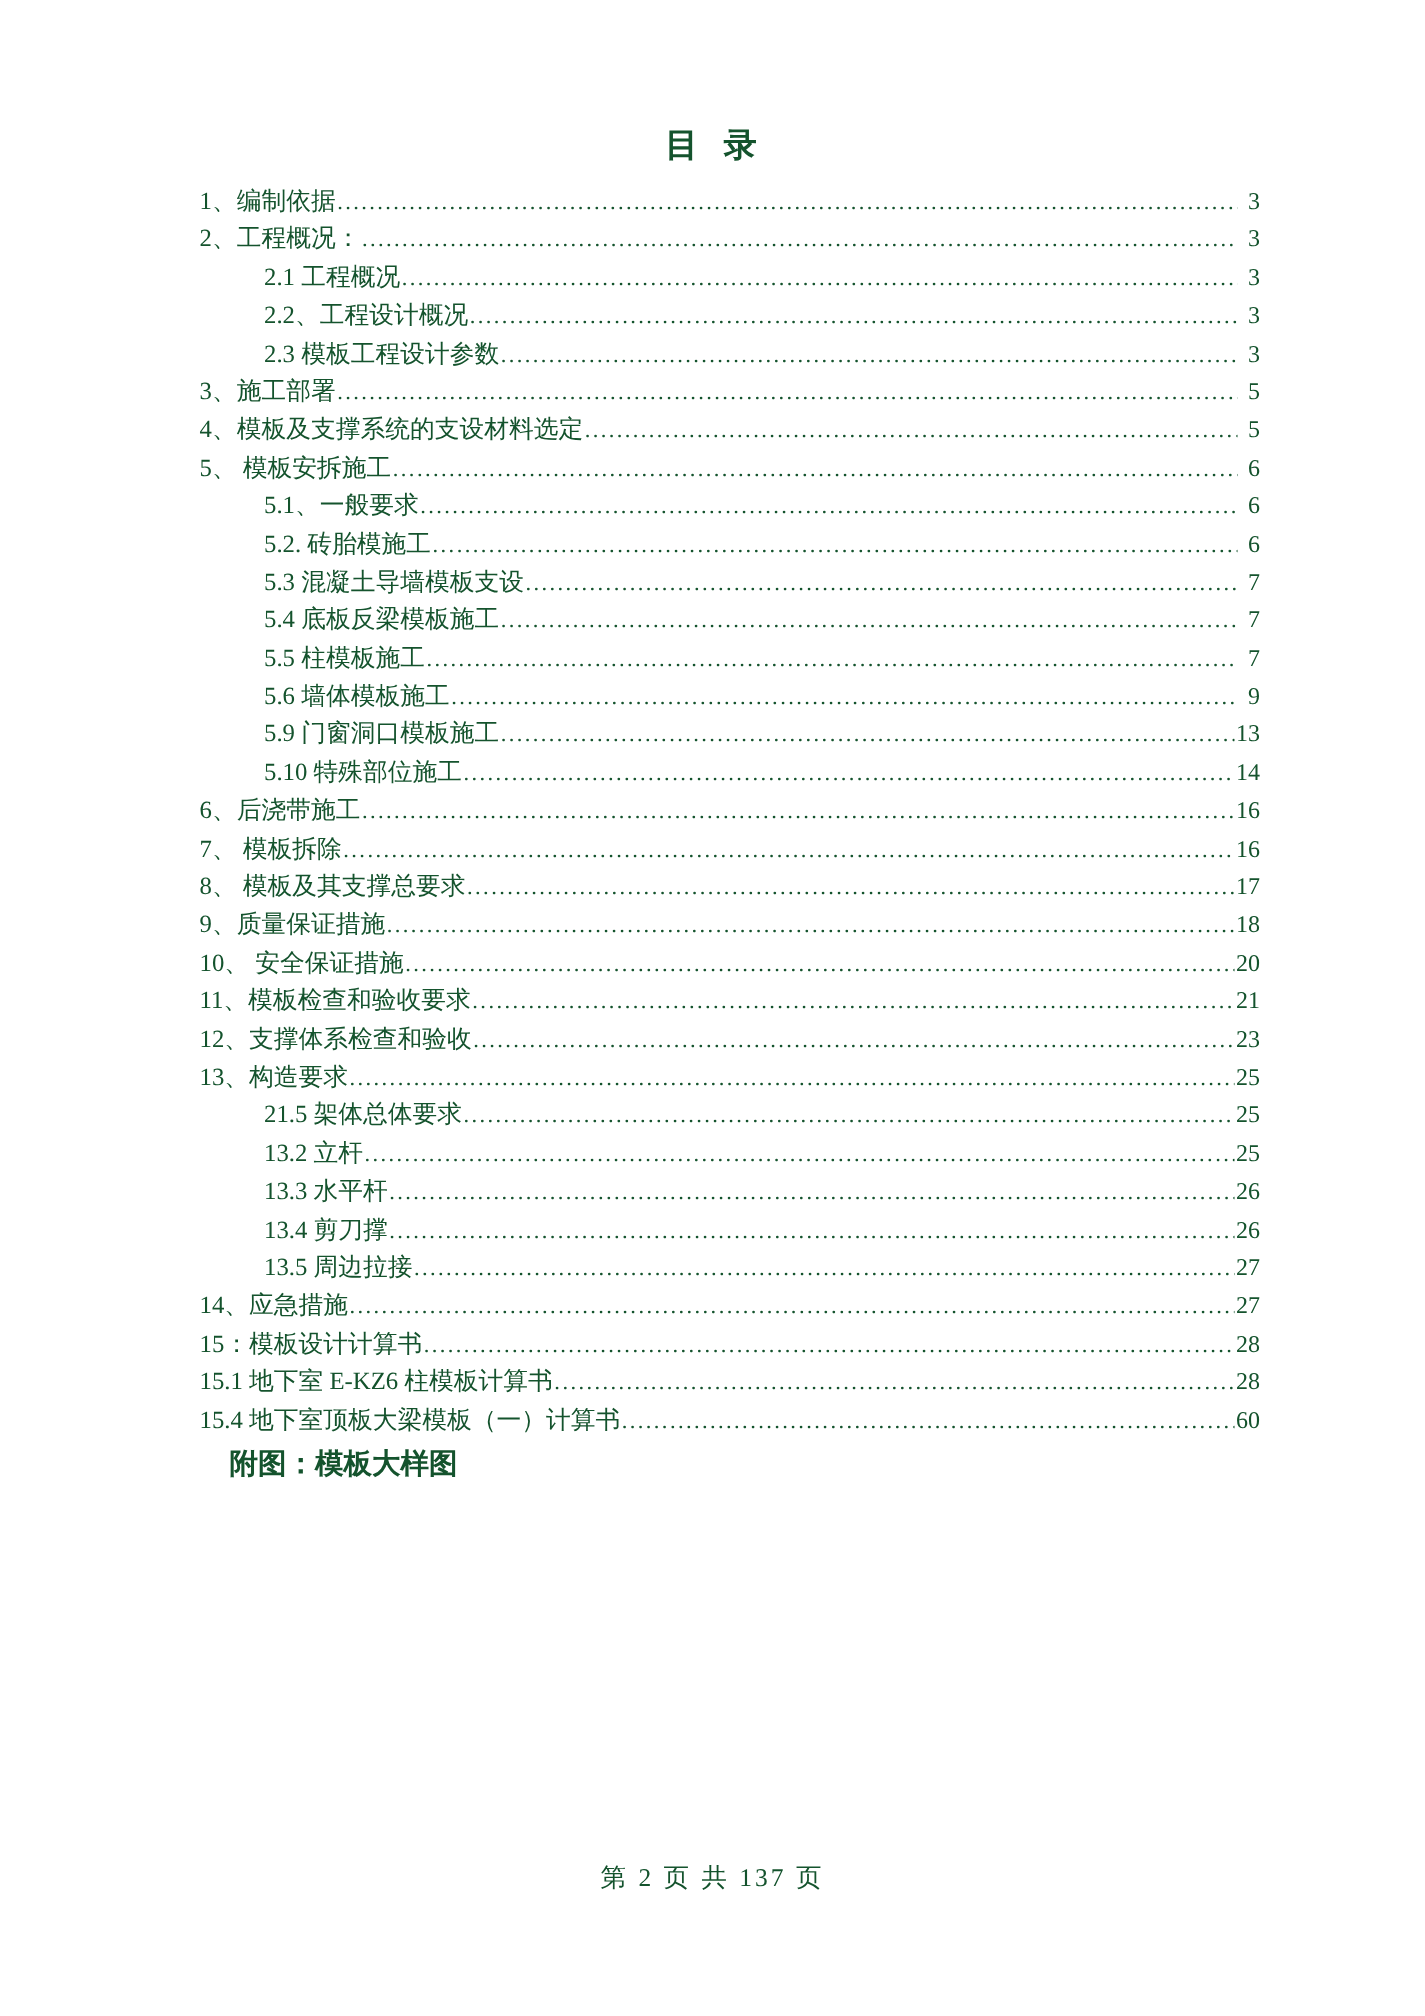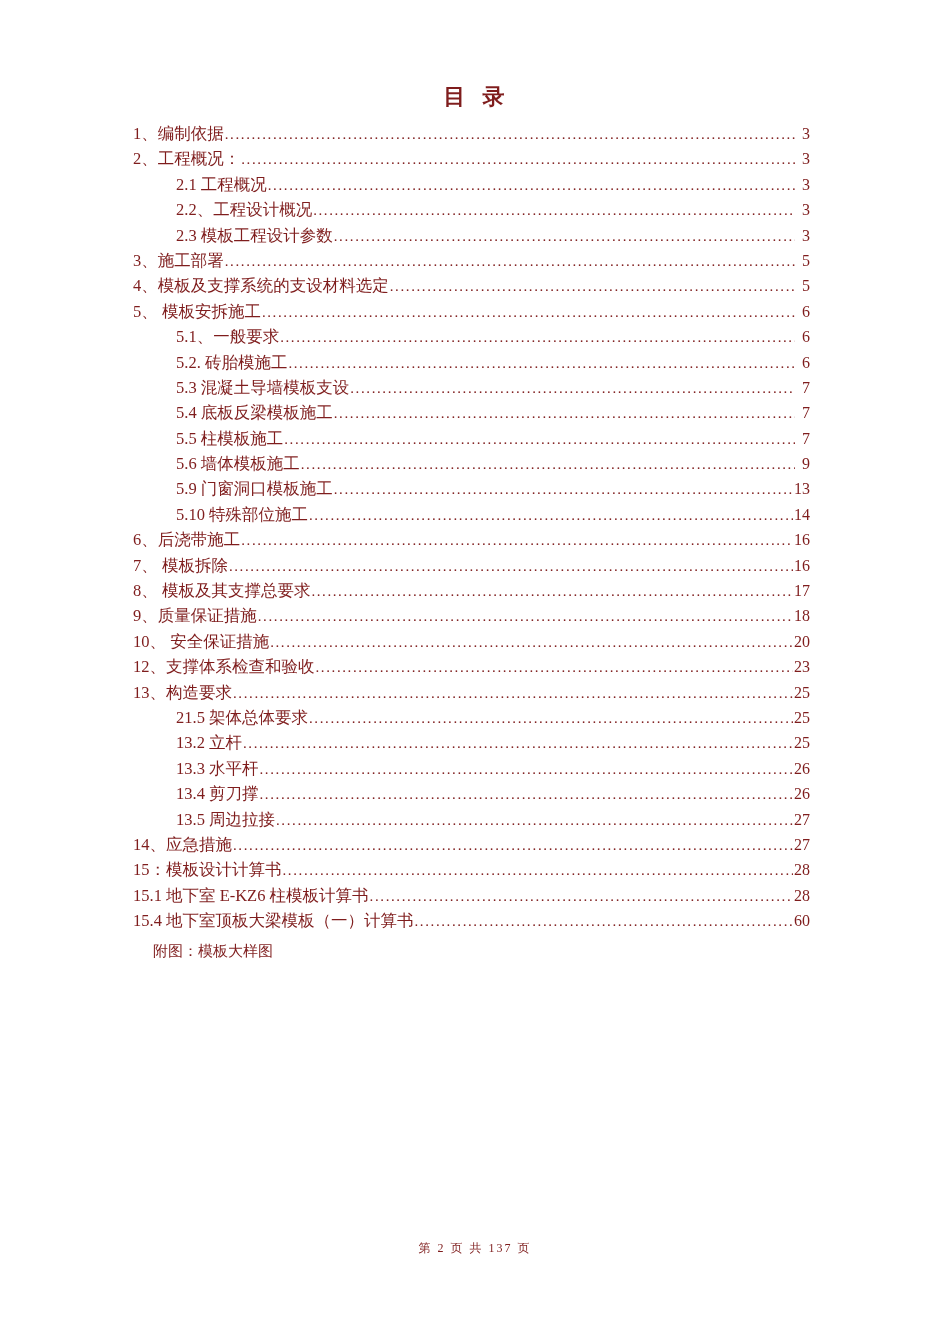--- a/index.html
+++ b/index.html
@@ -7,39 +7,39 @@
     padding: 0;
     background: #9e9e9e;
   }
   .page {
     position: relative;
     width: 950px;
     height: 1344px;
     margin: 0 auto;
     background: #ffffff;
     font-family: "Liberation Serif", serif;
-    color: #7f1d1d;
+    color: #14532d;
     overflow: hidden;
   }
   .toc-title {
     position: absolute;
     top: 82px;
     left: 0;
     width: 100%;
     text-align: center;
     font-size: 22px;
     font-weight: 600;
     letter-spacing: 2px;
     white-space: pre;
   }
   .toc-list {
     position: absolute;
     top: 121px;
     left: 133px;
-    right: 140px;
+    right: 110px;
   }
   .toc-row {
     display: flex;
     align-items: baseline;
     height: 25.4px;
     line-height: 25.4px;
     font-size: 16.5px;
     white-space: nowrap;
   }
   .toc-row.level-2 {
@@ -62,31 +62,31 @@
   }
   .toc-page {
     flex: 0 0 auto;
     min-width: 14px;
     text-align: right;
     font-size: 16px;
   }
   .appendix-line {
     margin-top: 4px;
     padding-left: 20px;
-    font-size: 15px;
-    font-weight: normal;
+    font-size: 19px;
+    font-weight: bold;
     line-height: 27px;
   }
   .page-footer {
     position: absolute;
     top: 1240px;
     left: 0;
     width: 100%;
     text-align: center;
-    font-size: 12px;
+    font-size: 17px;
     letter-spacing: 2px;
   }
 </style>
 </head>
 <body>
 
 <div class="page">
 
   <div class="toc-title">目  录</div>
 
@@ -213,20 +213,25 @@
         <span class="toc-dots"></span>
         <span class="toc-page">18</span>
       </div>
 
       <div class="toc-row level-1">
         <span class="toc-label">10、 安全保证措施</span>
         <span class="toc-dots"></span>
         <span class="toc-page">20</span>
       </div>
 
+      <div class="toc-row level-1">
+        <span class="toc-label">11、模板检查和验收要求</span>
+        <span class="toc-dots"></span>
+        <span class="toc-page">21</span>
+      </div>
 
       <div class="toc-row level-1">
         <span class="toc-label">12、支撑体系检查和验收</span>
         <span class="toc-dots"></span>
         <span class="toc-page">23</span>
       </div>
 
       <div class="toc-row level-1">
         <span class="toc-label">13、构造要求</span>
         <span class="toc-dots"></span>

